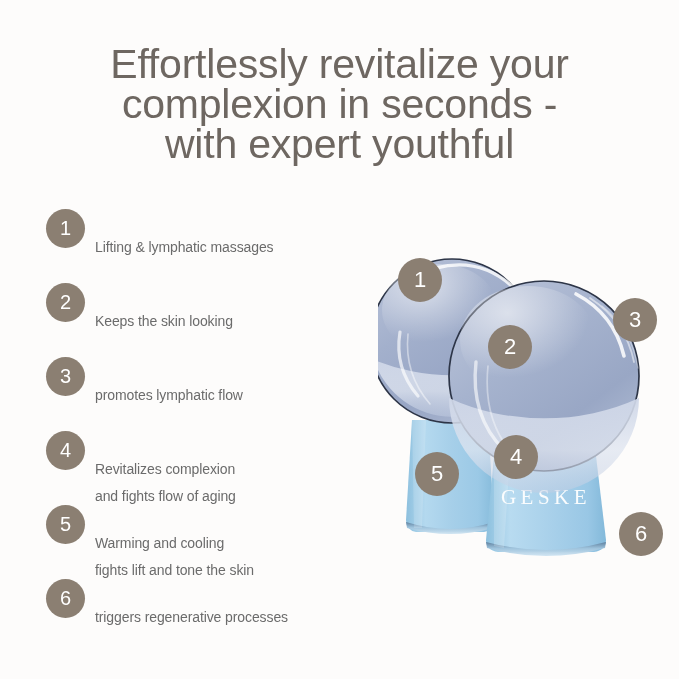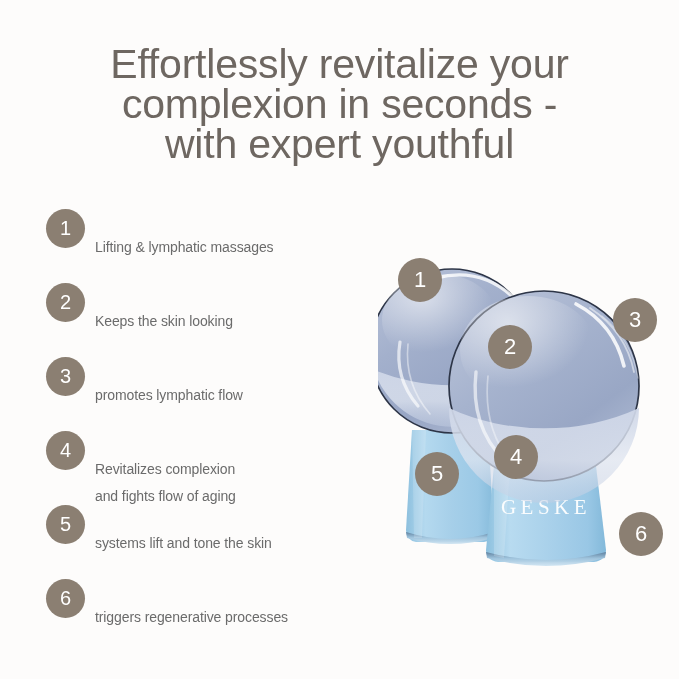--- a/index.html
+++ b/index.html
@@ -82,21 +82,21 @@
   }
   .benefit-text .bt-line {
     display: block;
     white-space: nowrap;
   }
 
   
   .product-stage {
     position: absolute;
     left: 378px;
-    top: 238px;
+    top: 228px;
     width: 301px;
     height: 340px;
   }
   .product-stage svg {
     display: block;
   }
 
   
   .callout {
     position: absolute;
@@ -156,21 +156,22 @@
       <div class="benefit-badge">4</div>
       <div class="benefit-text">
         <span class="bt-line">Revitalizes complexion</span>
         <span class="bt-line">and fights flow of aging</span>
       </div>
     </div>
 
     <div class="benefit-row">
       <div class="benefit-badge">5</div>
       <div class="benefit-text">
-        <span class="bt-line">systems lift and tone the skin</span>
+        <span class="bt-line">Warming and cooling</span>
+        <span class="bt-line">fights lift and tone the skin</span>
       </div>
     </div>
 
     <div class="benefit-row">
       <div class="benefit-badge">6</div>
       <div class="benefit-text">
         <span class="bt-line">triggers regenerative processes</span>
       </div>
     </div>
 

